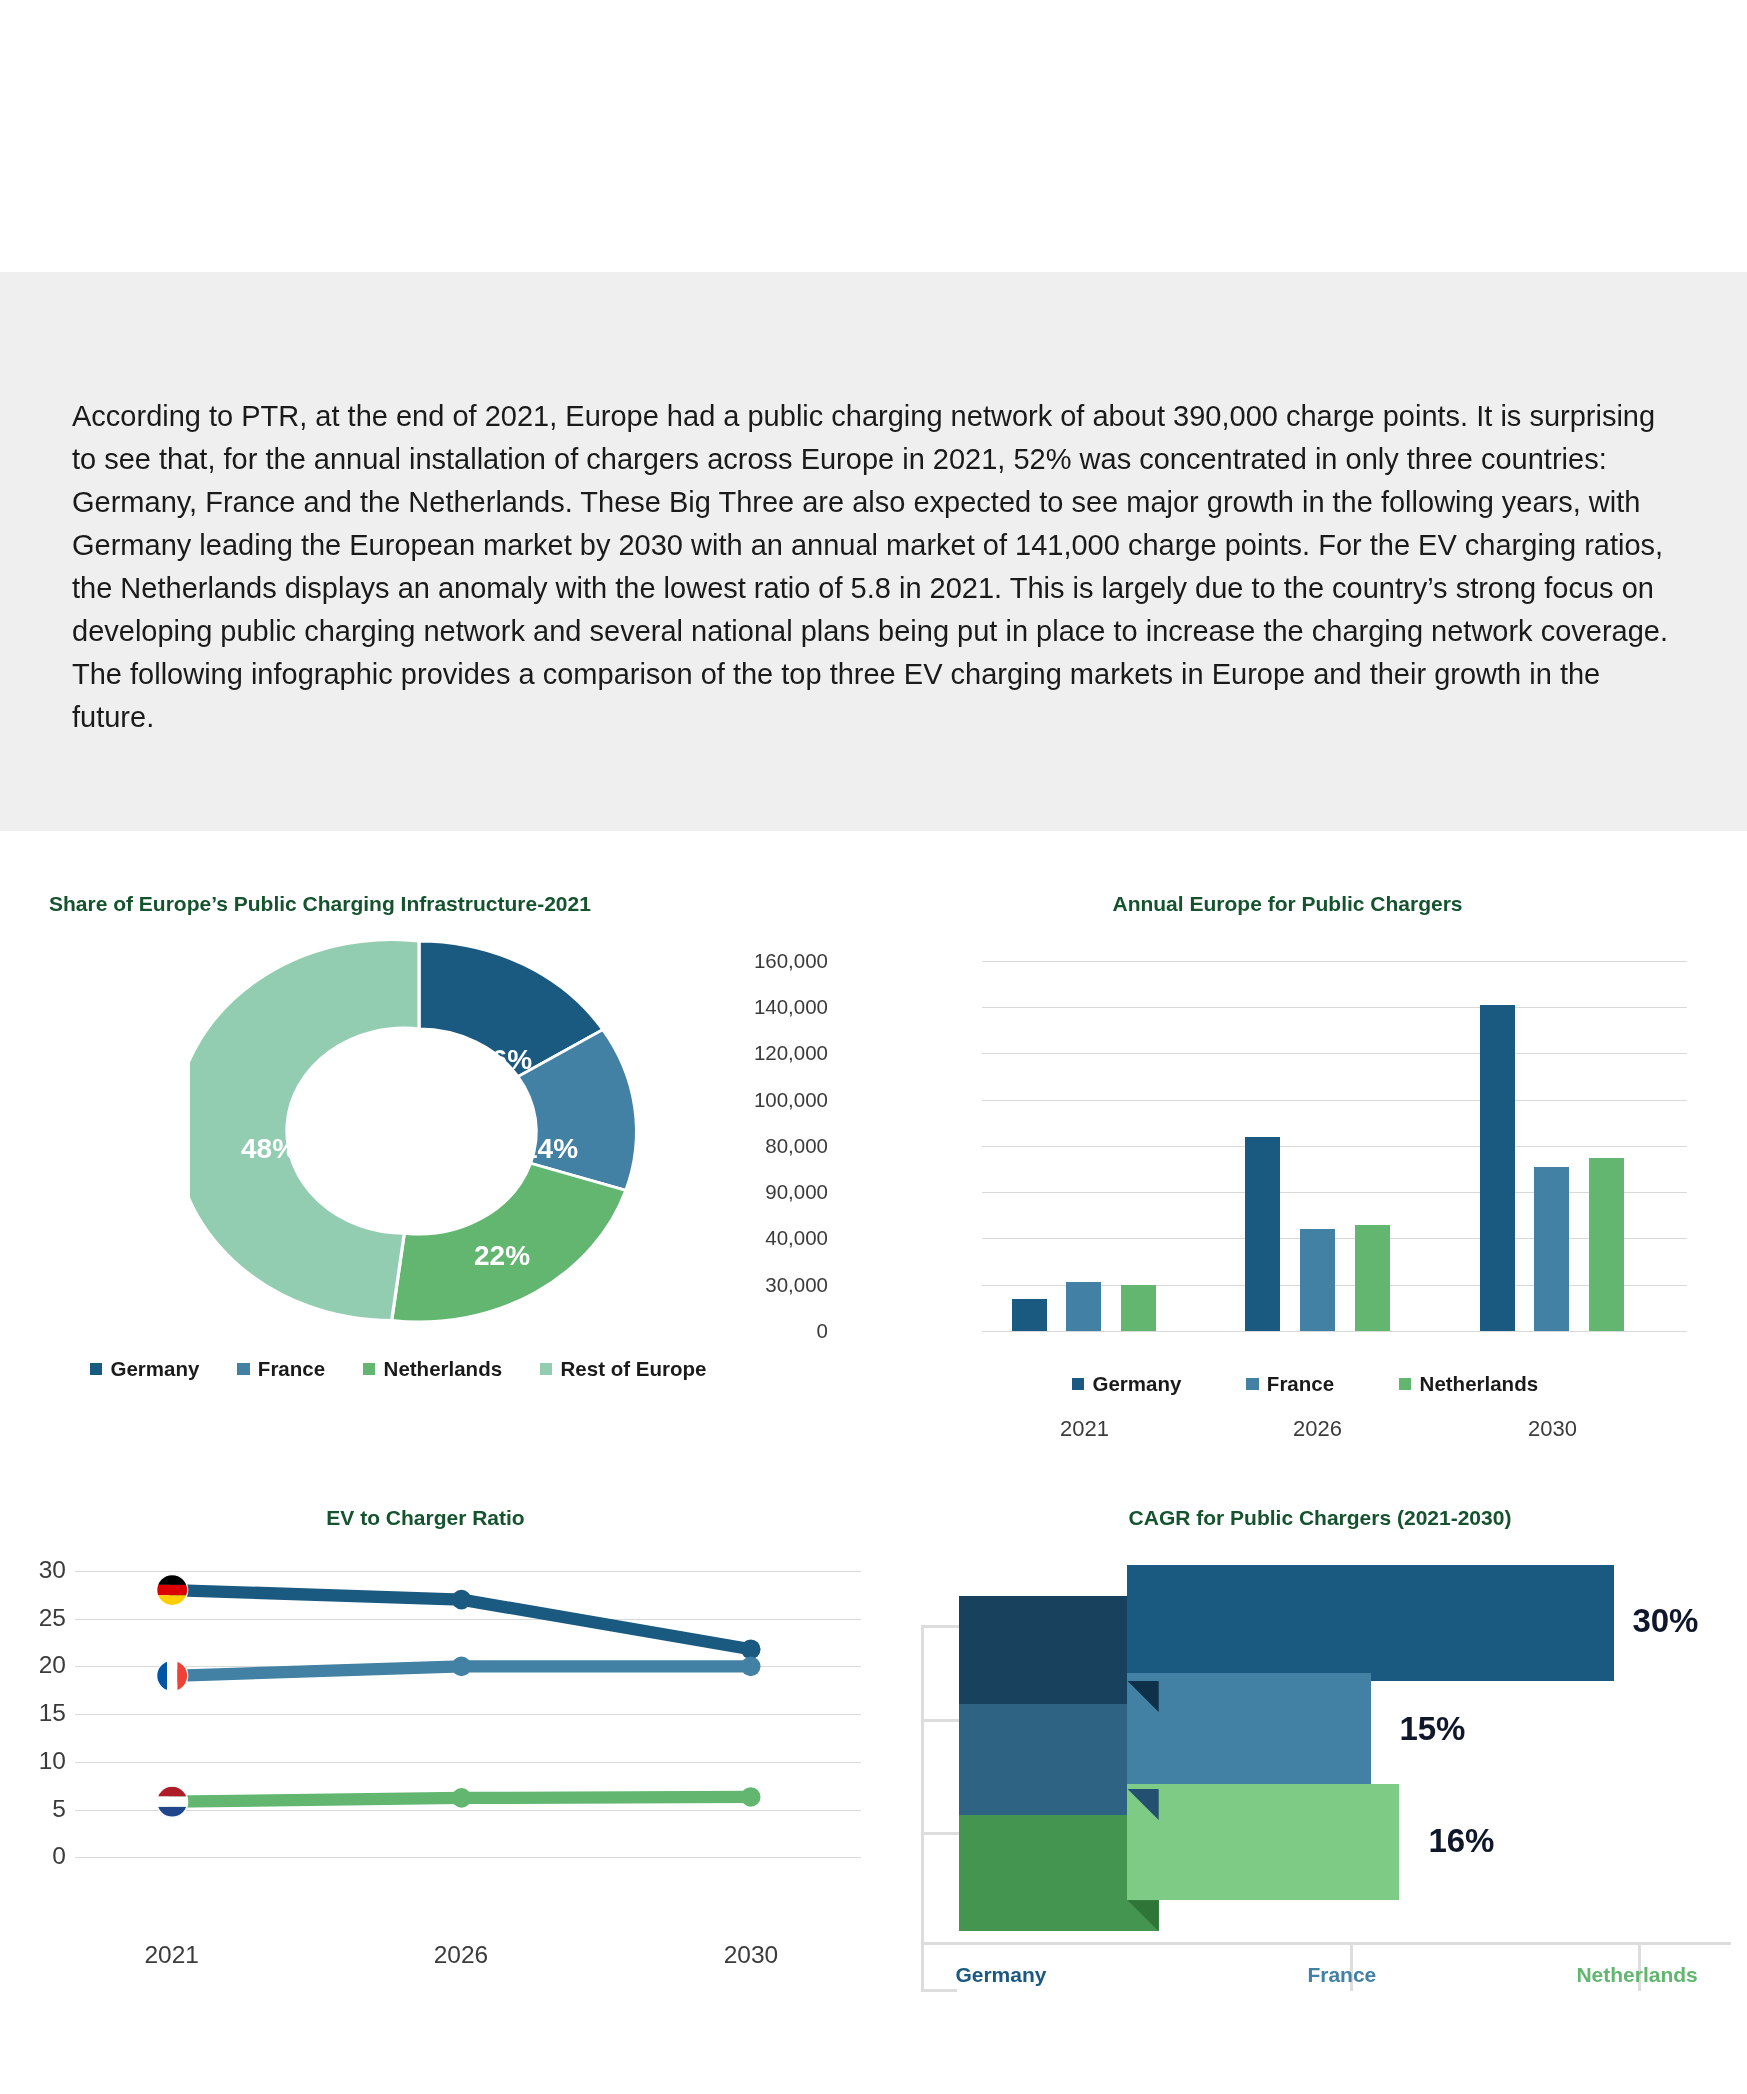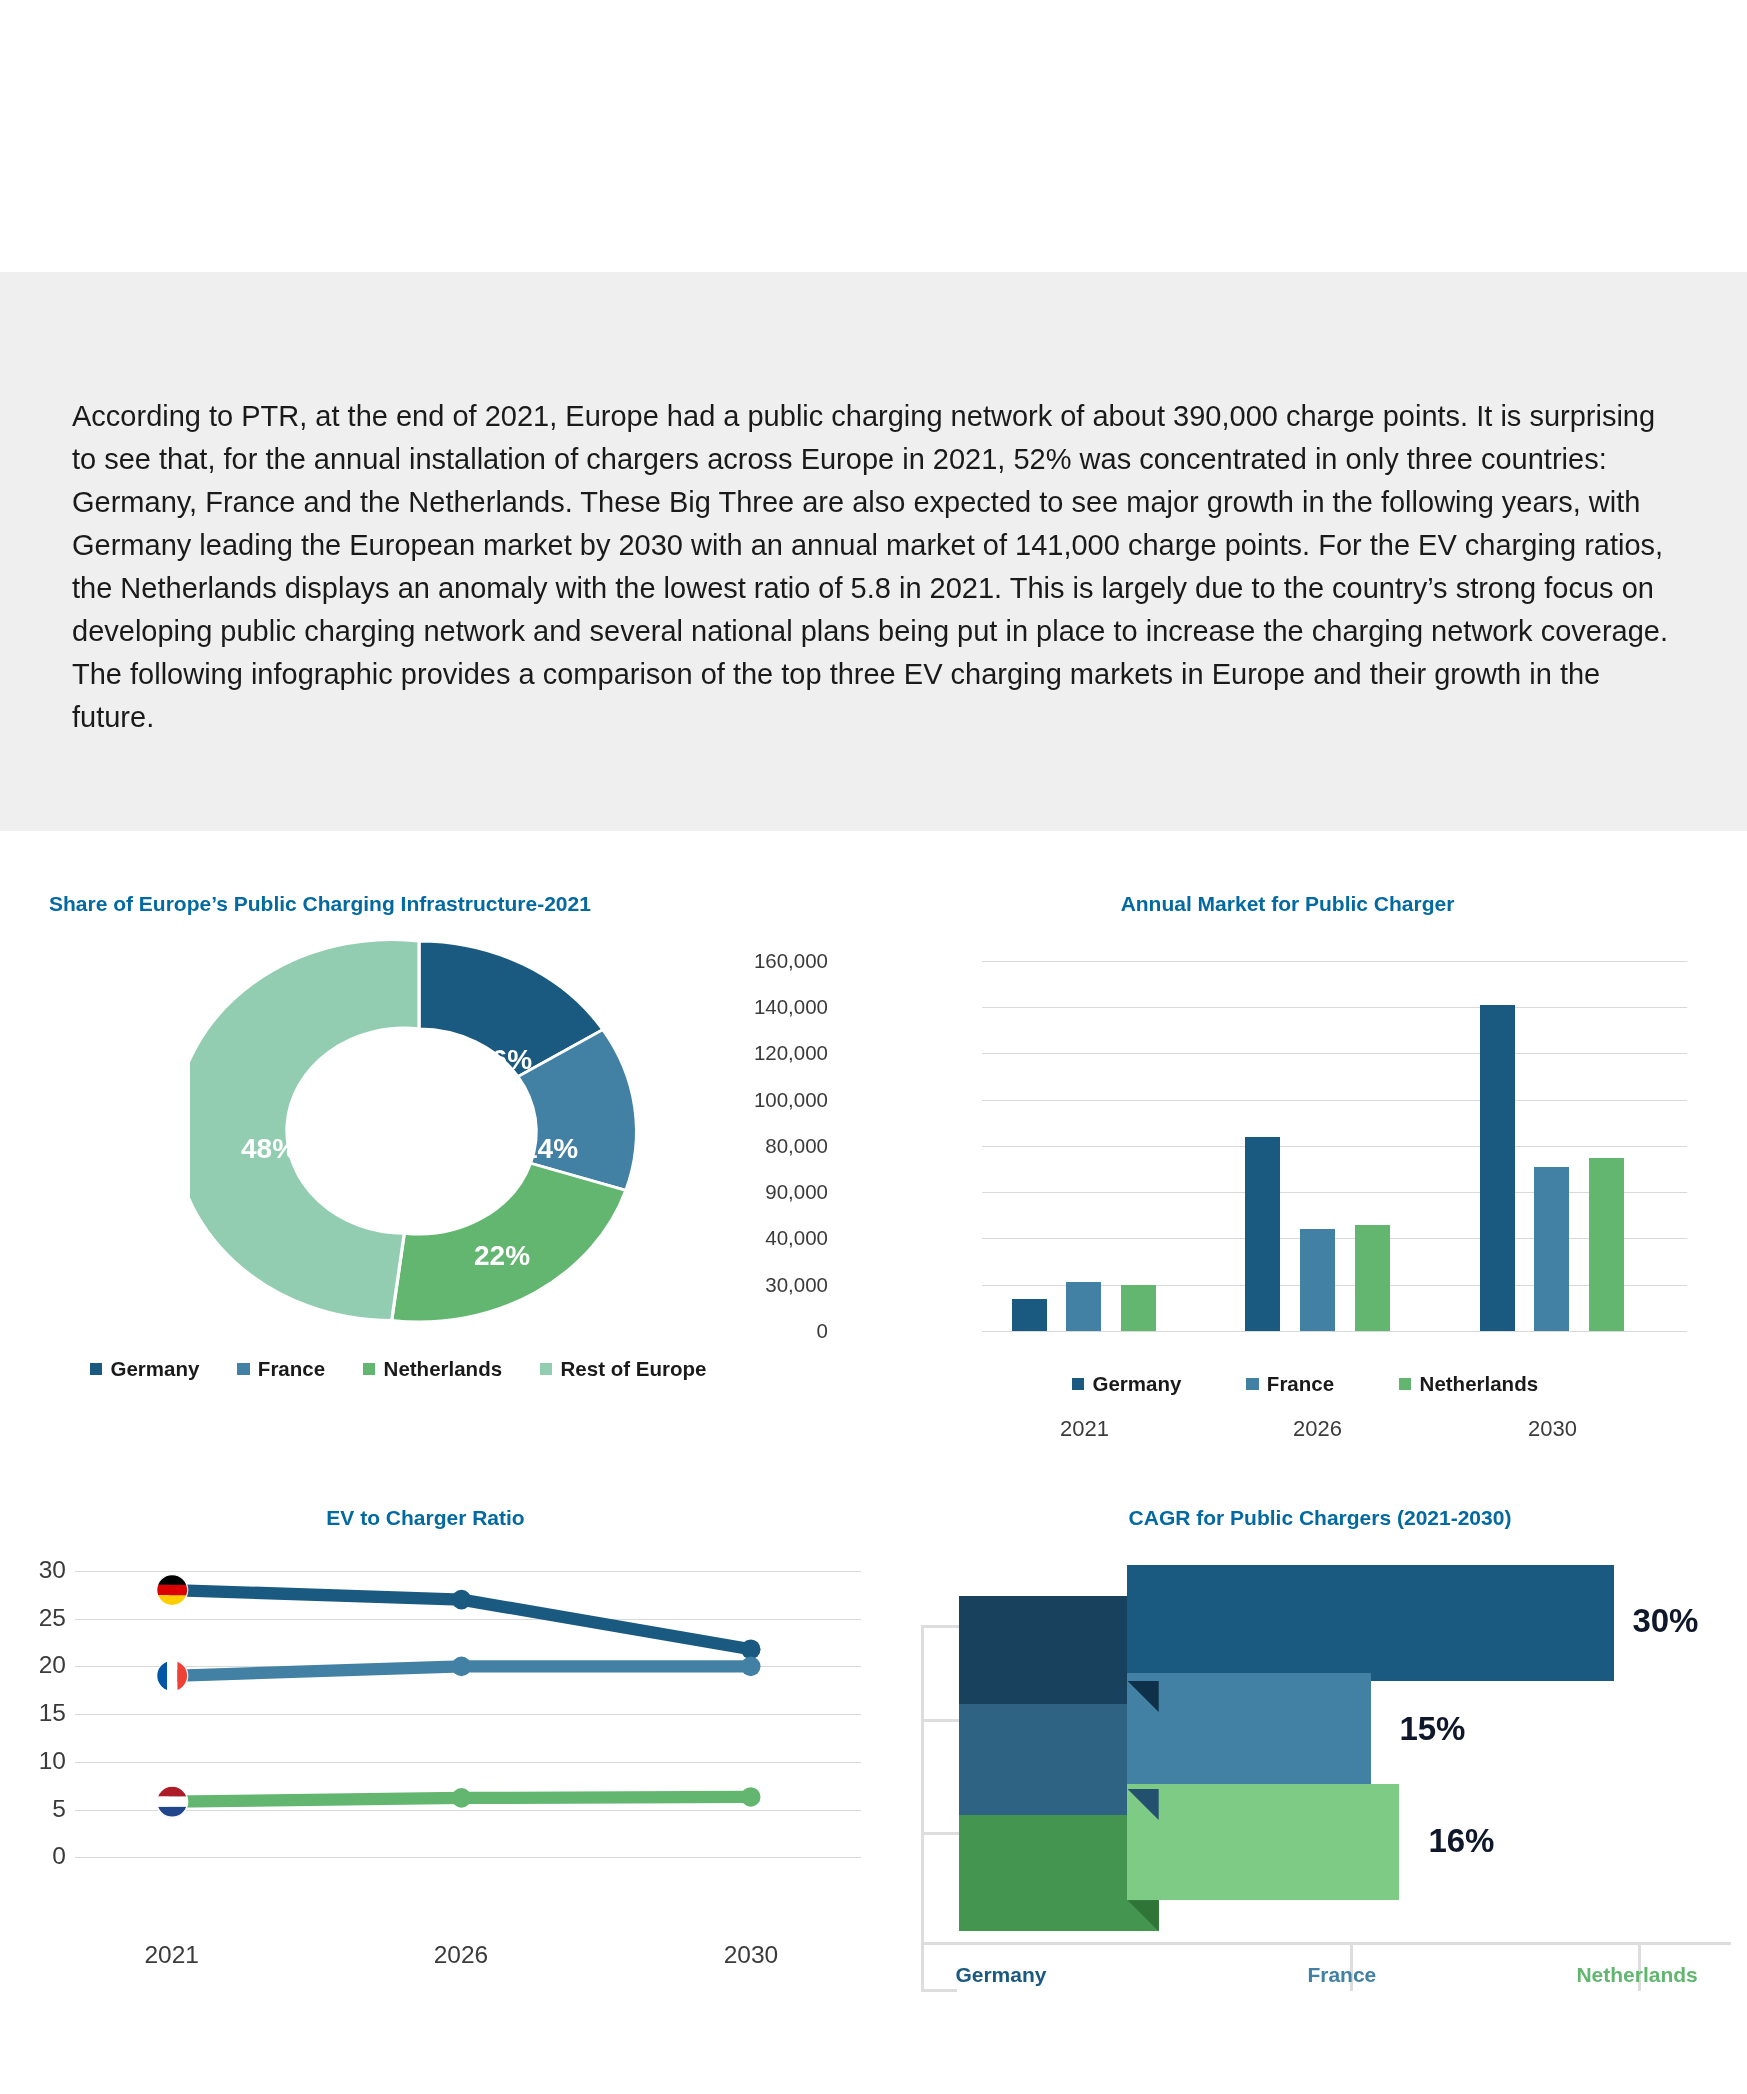--- a/index.html
+++ b/index.html
@@ -24,21 +24,21 @@
   .band{position:absolute;left:0;top:272px;width:1748px;height:559px;background:#EFEFEF;}
   .intro{
     position:absolute;left:72px;top:123px;width:1612px;
     font-size:29px;line-height:43px;color:#1a1a1a;
     font-family:"Liberation Sans",sans-serif;
     text-align:left;
   }
 
   
   .chart-title{
-    font-size:21px;font-weight:bold;color:#0369a1;text-align:center;
+    font-size:21px;font-weight:bold;color:#14532d;text-align:center;
     font-family:"Liberation Sans",sans-serif;
   }
   .legend{display:flex;align-items:center;}
   .legend-item{display:flex;align-items:center;margin-right:38px;}
   .sw{width:12.3px;height:12.3px;margin-right:8.2px;display:inline-block;}
   .legend-item span.txt{font-size:20.5px;font-weight:bold;color:#1a1a1a;}
 
   
   .donut-wrap{position:absolute;left:0px;top:892px;width:827px;height:516px;}
   #donutTitle{position:absolute;left:49px;top:0px;width:736px;text-align:left;}
@@ -126,21 +126,21 @@
         <span class="txt">Netherlands</span>
       </div>
       <div class="legend-item">
         <i class="sw" style="background:#92CDB2"></i>
         <span class="txt">Rest of Europe</span>
       </div>
     </div>
   </div>
 
   <div class="bar-wrap">
-    <div class="chart-title" id="barTitle">Annual Market for Public Charger</div>
+    <div class="chart-title" id="barTitle">Annual Europe for Public Chargers</div>
 
     <div class="bar-plot">
 
       <div class="grid-line" style="top:370px"></div>
       <div class="grid-line" style="top:324px"></div>
       <div class="grid-line" style="top:277px"></div>
       <div class="grid-line" style="top:231px"></div>
       <div class="grid-line" style="top:185px"></div>
       <div class="grid-line" style="top:139px"></div>
       <div class="grid-line" style="top:92px"></div>

